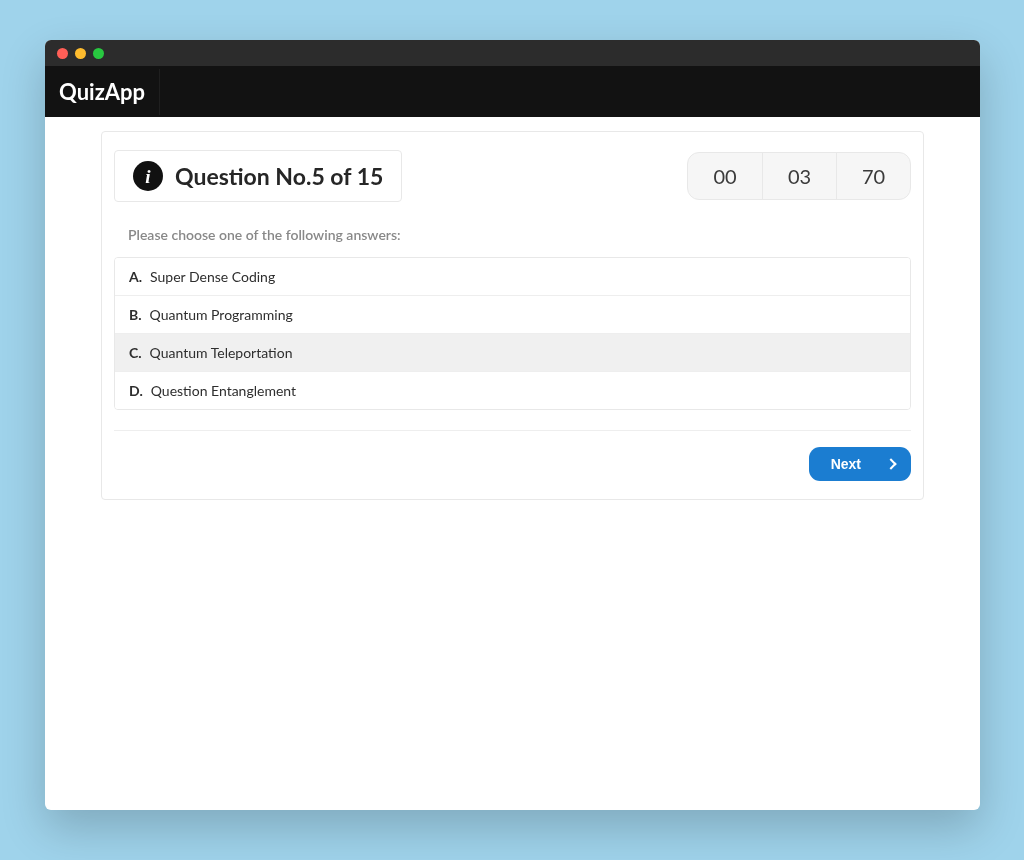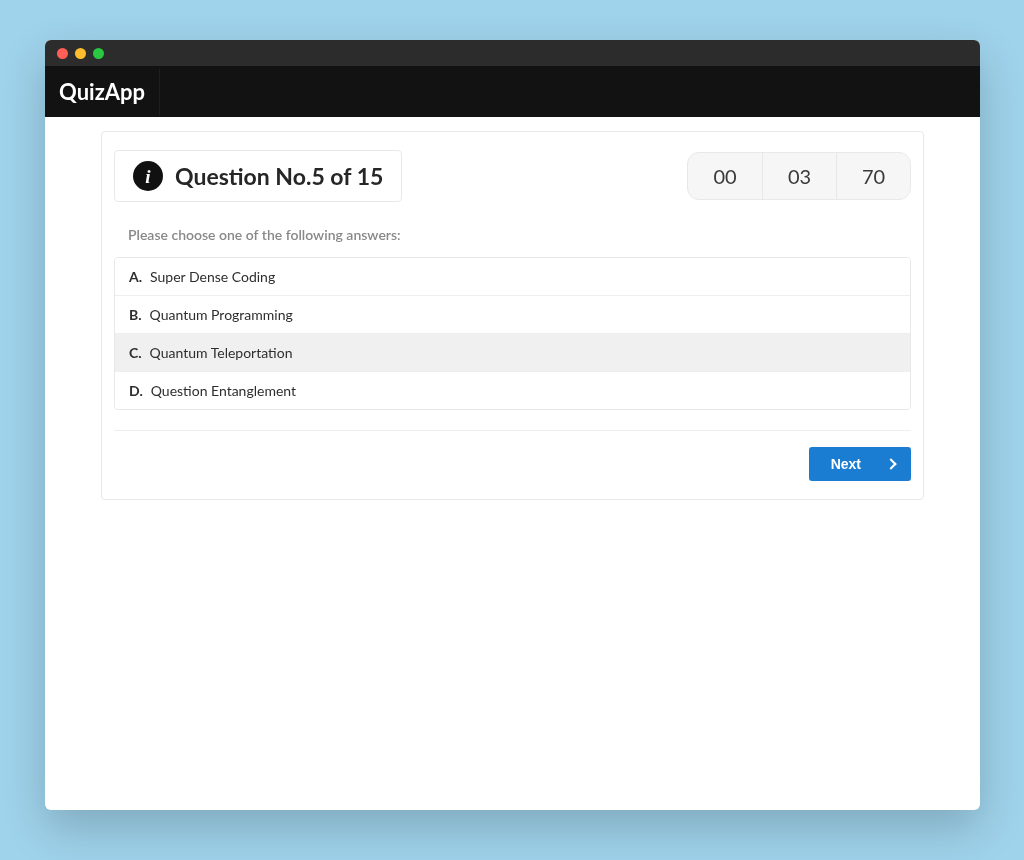--- a/index.html
+++ b/index.html
@@ -168,21 +168,21 @@
   }
   .actions {
     display: flex;
     justify-content: flex-end;
     padding: 0 12px;
   }
   .btn-next {
     background: #1b7dd1;
     color: #fff;
     border: none;
-    border-radius: 3px;
+    border-radius: 11px;
     height: 34px;
     padding: 0 16px 0 22px;
     display: flex;
     align-items: center;
     gap: 26px;
     font-size: 14px;
     font-weight: 700;
     cursor: pointer;
   }
   .btn-next .chev {

